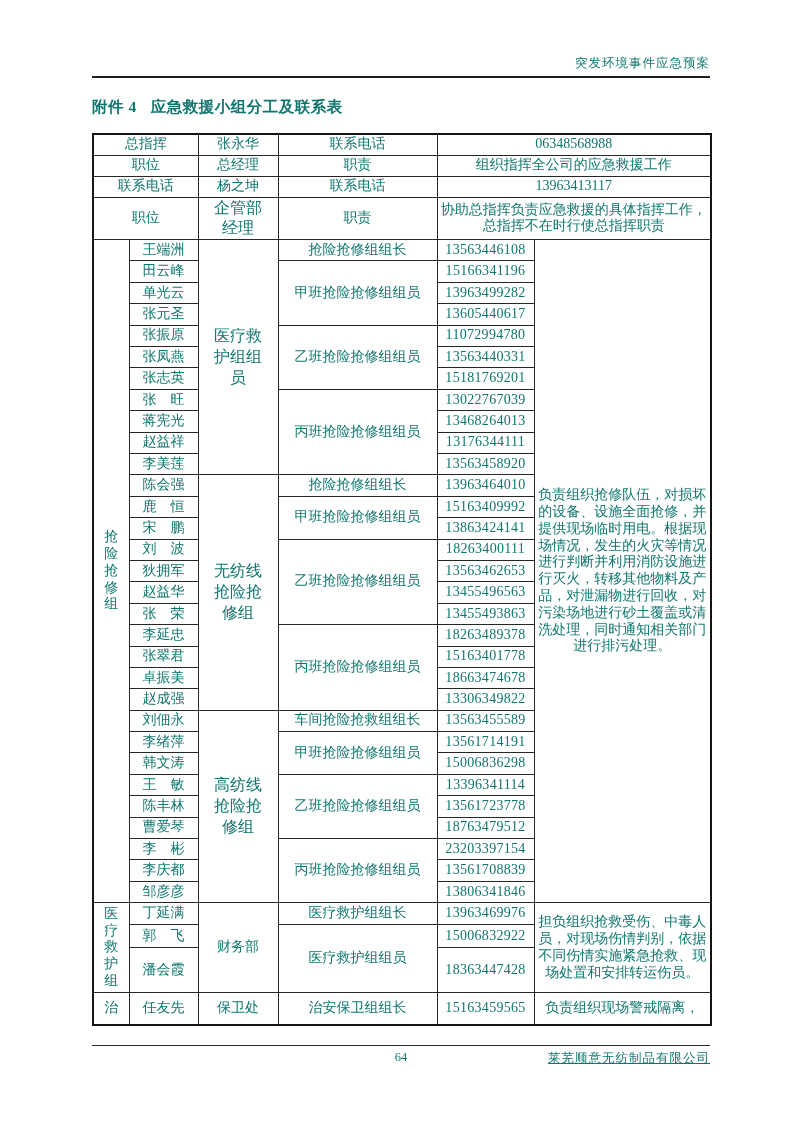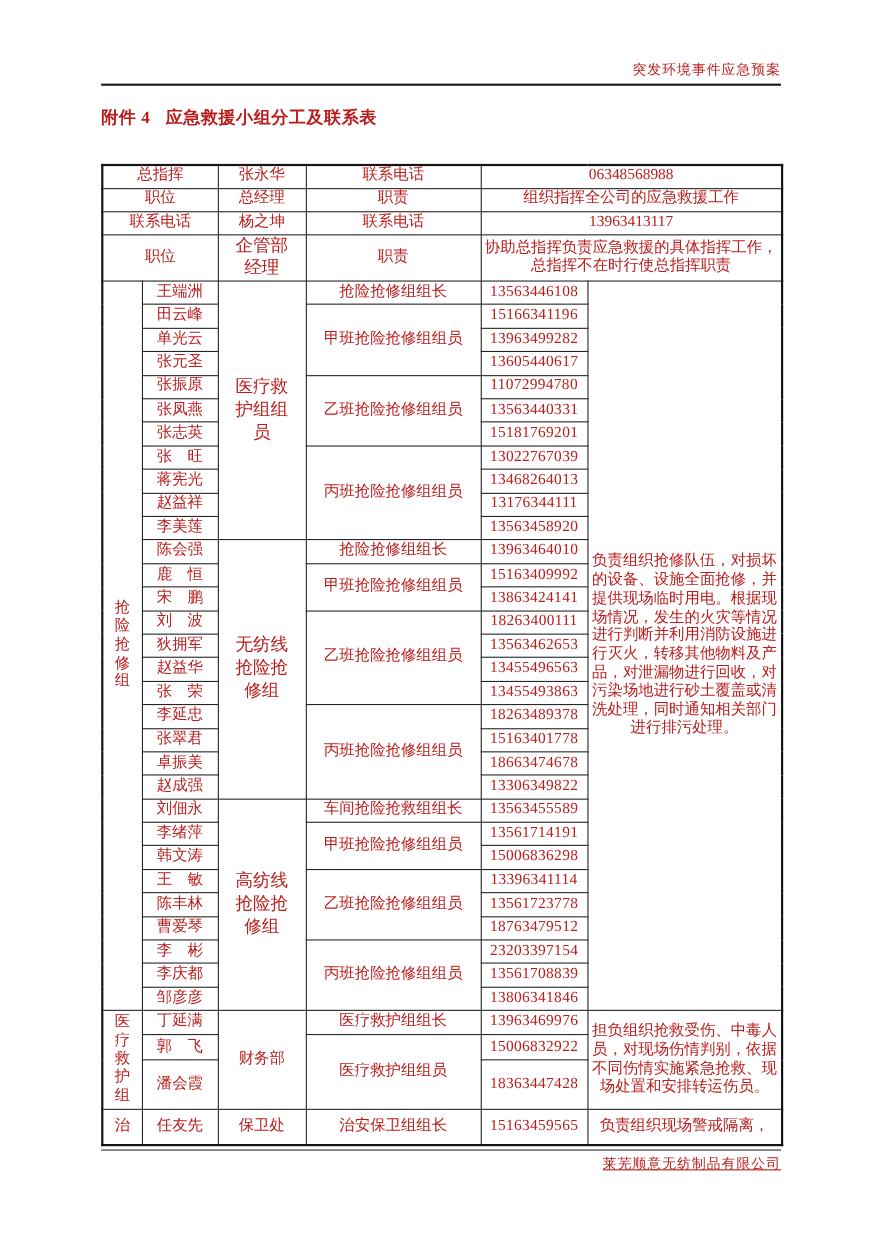--- a/index.html
+++ b/index.html
@@ -2,39 +2,39 @@
 <html><head>
 <meta charset="utf-8">
 <style>
   * { margin: 0; padding: 0; box-sizing: border-box; }
   html, body { background: #9a9a9a; }
   .page {
     position: relative;
     width: 800px; height: 1131px;
     background: #ffffff;
     font-family: "Liberation Serif", "DejaVu Serif", serif;
-    color: #b91c1c;
+    color: #0f766e;
     overflow: hidden;
   }
   .doc-header {
     position: absolute; top: 55px; left: 92px; width: 618px;
     text-align: right;
     font-size: 12.5px;
     border-bottom: 2.5px solid #1f1f1f;
     padding-bottom: 4px;
     letter-spacing: 1px;
   }
   .doc-title {
     position: absolute; top: 97px; left: 92px; width: 618px;
     font-size: 15.5px; font-weight: bold;
     letter-spacing: 0.5px;
   }
   .doc-title .gap { display: inline-block; width: 14px; }
   table.contact {
-    position: absolute; top: 149px; left: 92px;
+    position: absolute; top: 133px; left: 92px;
     width: 618px;
     border-collapse: collapse;
     table-layout: fixed;
     border: 2.5px solid #141414;
   }
   table.contact td {
     border: 1px solid #262626;
     text-align: center;
     vertical-align: middle;
     font-size: 14px;
@@ -301,16 +301,17 @@
         <td class="name-cell">任友先</td>
         <td>保卫处</td>
         <td class="role-cell">治安保卫组组长</td>
         <td class="phone-cell">15163459565</td>
         <td class="duty-cell">负责组织现场警戒隔离，</td>
       </tr>
     </tbody>
   </table>
 
   <div class="doc-footer">
+    <span class="page-num">64</span>
     <span class="company">莱芜顺意无纺制品有限公司</span>
   </div>
 
 </div>
 
 </body></html>

